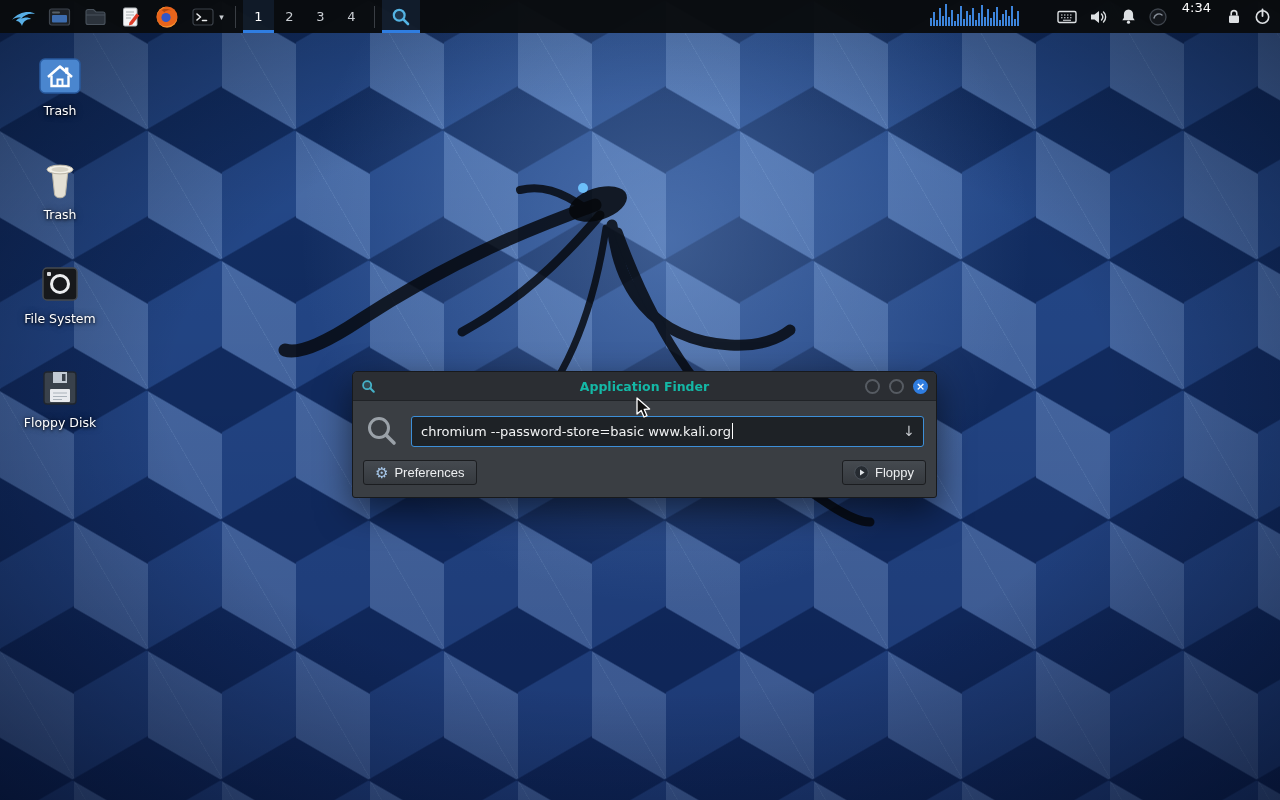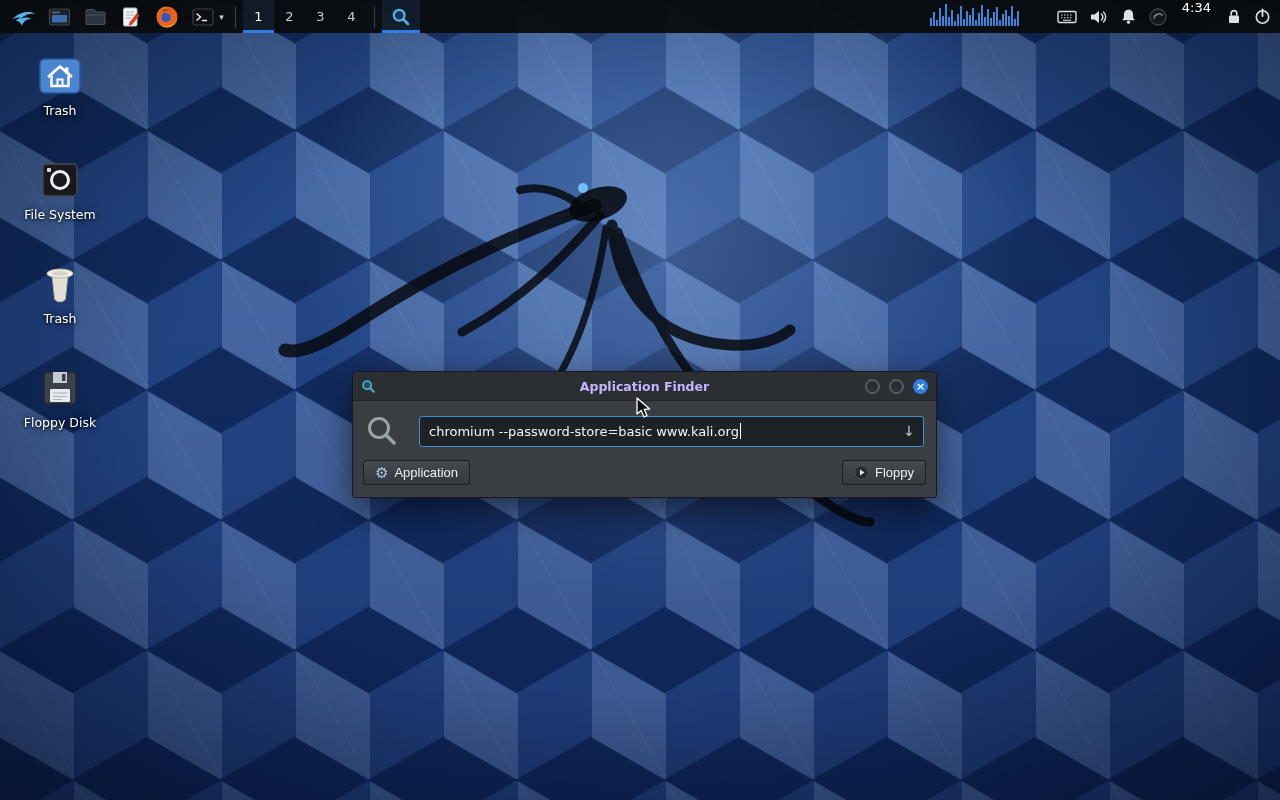--- a/index.html
+++ b/index.html
@@ -54,27 +54,27 @@
   .dicon .lbl { font-size:12.5px; color:#fff;
                 text-shadow:0 1px 3px rgba(0,0,0,.95), 0 0 7px rgba(0,0,0,.6); }
 
   
   .appfinder { position:absolute; left:352px; top:371px; width:585px; z-index:20;
                background:#3a3e43; border:1px solid #17191c; border-radius:5px 5px 3px 3px;
                box-shadow:0 12px 34px rgba(0,0,0,.55); overflow:hidden; }
   .titlebar { height:29px; background:#2b2e33; display:flex; align-items:center;
               padding:0 8px; position:relative; border-bottom:1px solid #202327; }
   .titlebar .title { position:absolute; left:0; right:0; text-align:center;
-                     font-size:12.5px; font-weight:bold; color:#c4b5fd; pointer-events:none; }
+                     font-size:12.5px; font-weight:bold; color:#14b8a6; pointer-events:none; }
   .winbtns { margin-left:auto; display:flex; gap:9px; z-index:1; align-items:center; }
   .wbtn { width:15px; height:15px; border-radius:50%; border:2px solid #565b62; background:transparent; }
   .wbtn.close { background:#2f7de1; border-color:#2f7de1; color:#fff; font-size:11px;
                 line-height:11px; text-align:center; font-weight:bold; }
   .dialog-body { padding:10px 10px 12px; }
-  .search-row { display:flex; align-items:center; gap:20px; padding:3px 2px 12px 2px; }
+  .search-row { display:flex; align-items:center; gap:12px; padding:3px 2px 12px 2px; }
   .combo { position:relative; flex:1; height:31px; background:#1e2226;
            border:1px solid #3d8fd8; border-radius:3px; display:flex; align-items:center;
            padding:0 26px 0 9px; }
   .combo .q { font-size:13px; color:#f2f3f4; white-space:nowrap; overflow:hidden; }
   .caret { width:1px; height:16px; background:#fff; margin-left:1px; }
   .combo .arrow { position:absolute; right:8px; color:#c9ccd0; font-size:14px; }
   .btn-row { display:flex; justify-content:space-between; }
   .gbtn { display:flex; align-items:center; gap:6px;
           background:linear-gradient(#454a50,#35393e); border:1px solid #1b1d20;
           border-radius:3px; padding:4px 11px; font-size:13px; color:#eceef0; }
@@ -270,38 +270,38 @@
           <path d="M13.5 18.5 V29 H30.5 V18.5" fill="none" stroke="#fff" stroke-width="2.4"></path>
           <path d="M19.5 29 V22.5 H24.5 V29" fill="none" stroke="#fff" stroke-width="2"></path>
           <rect x="27" y="10.5" width="3.4" height="6" fill="#fff"></rect>
         </svg>
       </div>
       <div class="lbl">Trash</div>
     </div>
 
     <div class="dicon">
       <div class="ic">
+        <svg width="48" height="44" viewBox="0 0 48 44">
+          <path d="M16 12 L18.5 36 C18.7 38.4 21 39.8 24 39.8 C27 39.8 29.3 38.4 29.5 36 L32 12 Z" fill="#e4e0d4" stroke="#b9b4a6" stroke-width="1"></path>
+          <ellipse cx="24" cy="11.5" rx="13" ry="4.4" fill="#f2efe6" stroke="#b9b4a6" stroke-width="1"></ellipse>
+          <ellipse cx="24" cy="11.5" rx="8.5" ry="2.6" fill="#d8d4c6"></ellipse>
+        </svg>
+      </div>
+      <div class="lbl">Trash</div>
+    </div>
+
+    <div class="dicon">
+      <div class="ic">
         <svg width="44" height="40" viewBox="0 0 44 40">
           <rect x="5" y="4" width="34" height="32" rx="4" fill="#17191c" stroke="#45494e" stroke-width="1.5"></rect>
           <circle cx="22" cy="20" r="8.5" fill="none" stroke="#eceef0" stroke-width="3"></circle>
           <rect x="9" y="8" width="4" height="4" rx="1" fill="#d8dadd"></rect>
         </svg>
       </div>
       <div class="lbl">File System</div>
-    </div>
-
-    <div class="dicon">
-      <div class="ic">
-        <svg width="48" height="44" viewBox="0 0 48 44">
-          <path d="M16 12 L18.5 36 C18.7 38.4 21 39.8 24 39.8 C27 39.8 29.3 38.4 29.5 36 L32 12 Z" fill="#e4e0d4" stroke="#b9b4a6" stroke-width="1"></path>
-          <ellipse cx="24" cy="11.5" rx="13" ry="4.4" fill="#f2efe6" stroke="#b9b4a6" stroke-width="1"></ellipse>
-          <ellipse cx="24" cy="11.5" rx="8.5" ry="2.6" fill="#d8d4c6"></ellipse>
-        </svg>
-      </div>
-      <div class="lbl">Trash</div>
     </div>
 
 
     <div class="dicon">
       <div class="ic">
         <svg width="40" height="40" viewBox="0 0 40 40">
           <rect x="4" y="4" width="32" height="32" rx="3" fill="#39414b" stroke="#20262e" stroke-width="1.4"></rect>
           <rect x="13" y="4" width="14" height="11" fill="#c3cbd4"></rect>
           <rect x="22" y="6" width="3.5" height="7" fill="#39414b"></rect>
           <rect x="10" y="21" width="20" height="13" rx="1" fill="#e8eaee"></rect>
@@ -335,21 +335,21 @@
         <div class="combo">
           <span class="q">chromium --password-store=basic www.kali.org</span>
           <span class="caret"></span>
           <span class="arrow">↓</span>
         </div>
       </div>
 
       <div class="btn-row">
         <button class="gbtn">
           <span class="gear">⚙</span>
-          <span>Application</span>
+          <span>Preferences</span>
         </button>
         <button class="gbtn">
           <svg width="15" height="15" viewBox="0 0 15 15">
             <circle cx="7.5" cy="7.5" r="6.8" fill="#262b31" stroke="#4c535b" stroke-width="1"></circle>
             <path d="M6 4.5 L10.5 7.5 L6 10.5 Z" fill="#dfe3e7"></path>
           </svg>
           <span>Floppy</span>
         </button>
       </div>
     </div>

